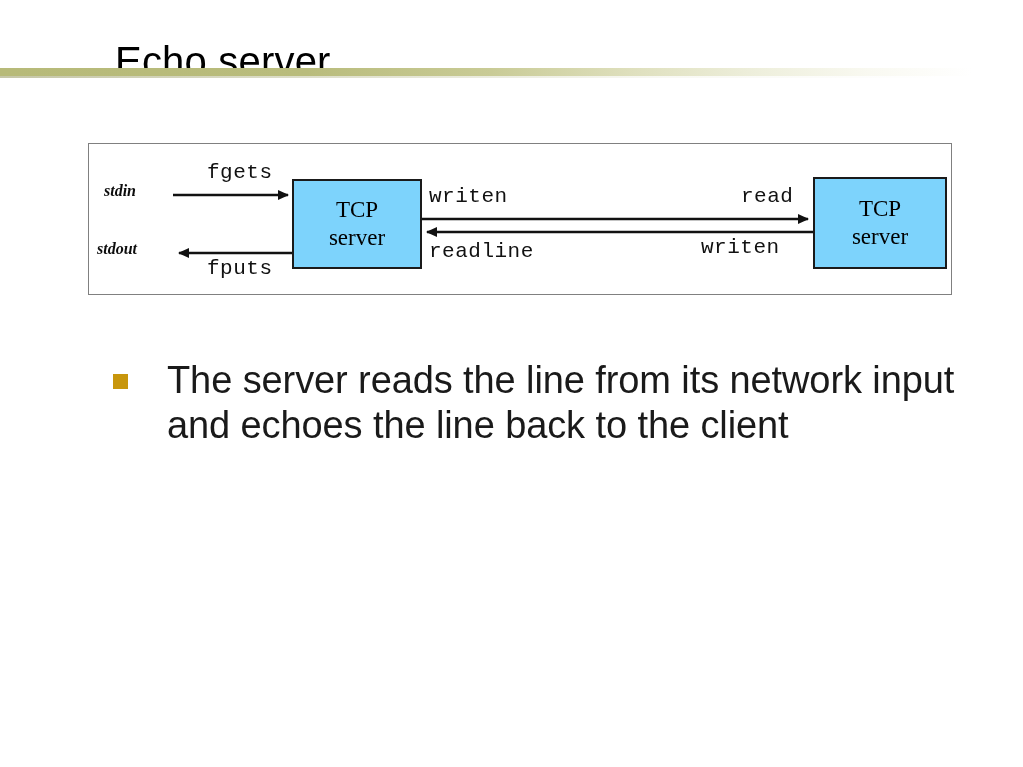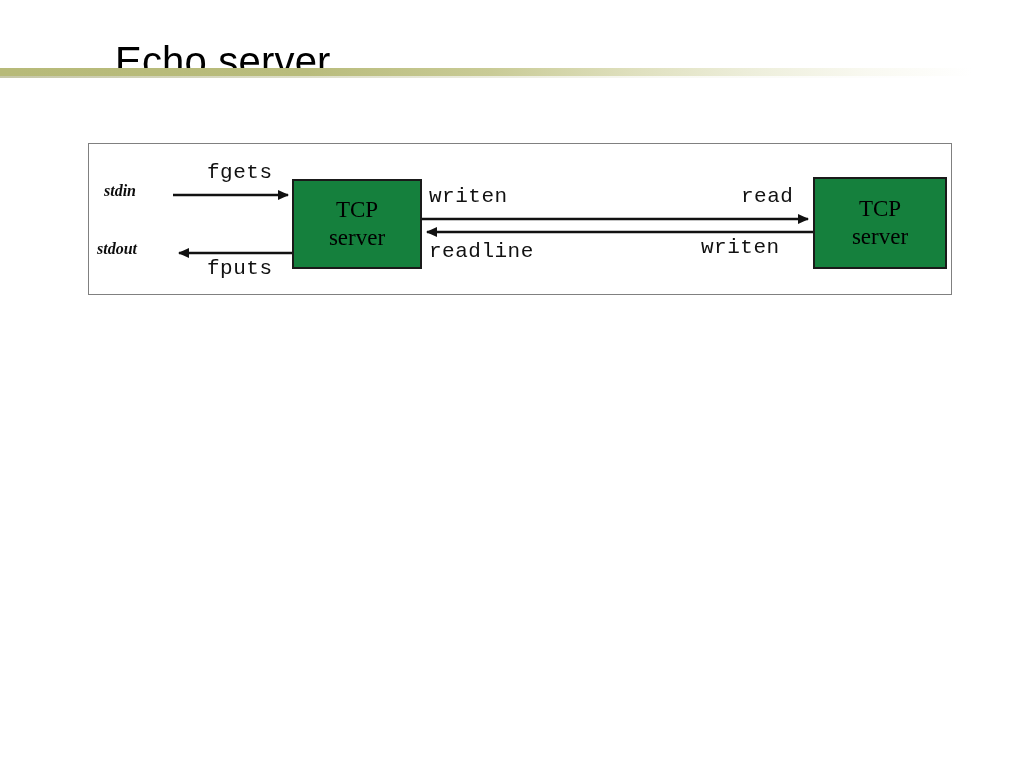--- a/index.html
+++ b/index.html
@@ -77,21 +77,21 @@
     left: 0;
     top: 0;
     width: 864px;
     height: 152px;
   }
 
   
   .node-box {
     position: absolute;
     border: 2px solid #1a1a1a;
-    background: #15803d;
+    background: #7dd3fc;
     box-sizing: border-box;
     font-family: "Liberation Serif", serif;
     color: #000000;
     display: flex;
     flex-direction: column;
     align-items: center;
     justify-content: center;
     line-height: 1.22;
     font-size: 23px;
   }
@@ -228,14 +228,18 @@
     <div class="fn-label" id="label-readline">readline</div>
     <div class="fn-label" id="label-read">read</div>
     <div class="fn-label" id="label-writen-s">writen</div>
 
   </div>
 </div>
 
 <div class="bullets">
 
 
+  <div class="bullet-item">
+    <span class="bullet-marker"></span>
+    <span class="bullet-text">The server reads the line from its network input  and echoes the line back to the client</span>
+  </div>
 
 </div>
 
 </body></html>

